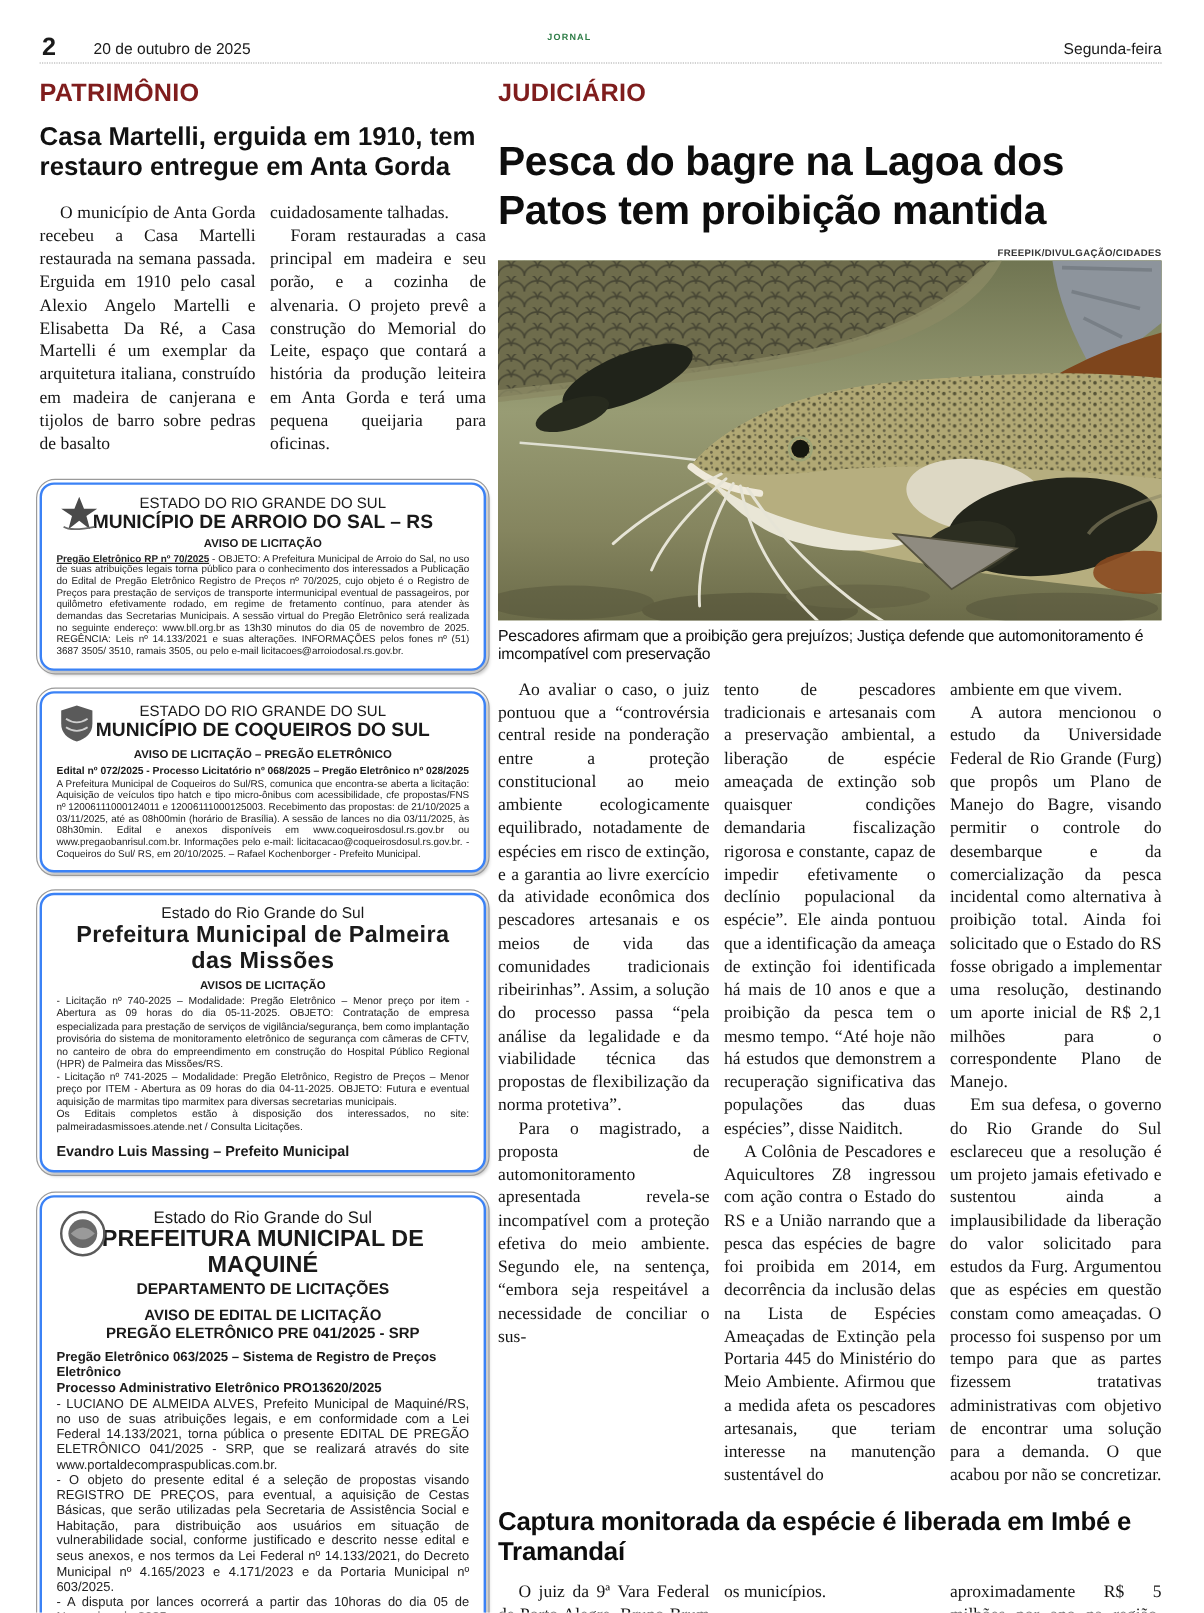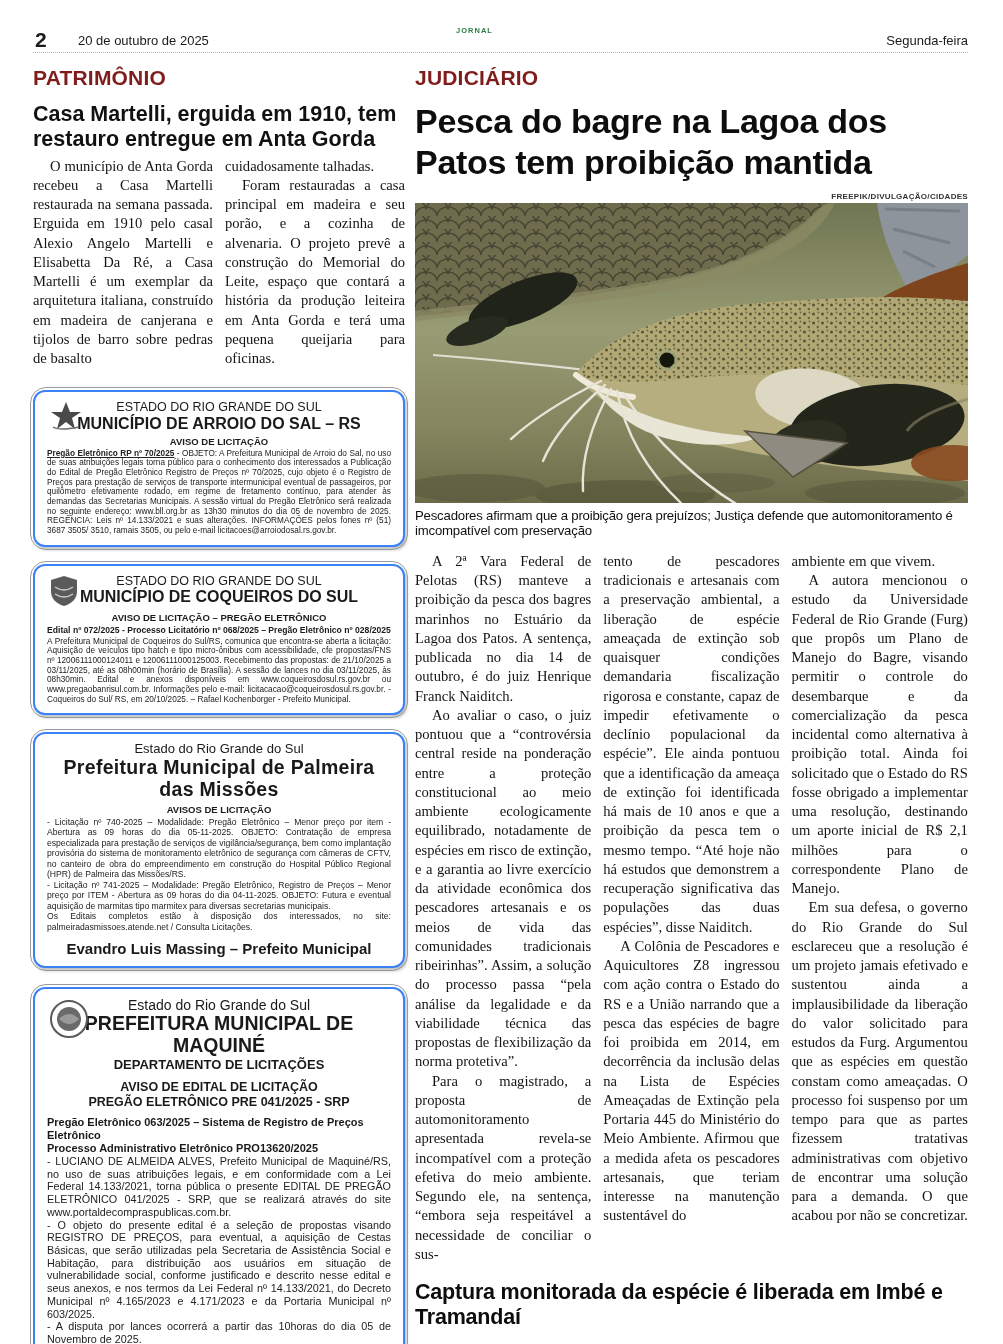--- a/index.html
+++ b/index.html
@@ -20,21 +20,21 @@
   .head-rule { position:absolute; left:33px; right:35px; top:52px; border-top:1px dotted #b5b5b5; }
 
   
   .colL { position:absolute; left:33px; top:66px; width:372px; }
   .colR { position:absolute; left:415px; top:66px; width:553px; }
 
   .kicker { font-size:21px; font-weight:bold; color:#7f1d1d; letter-spacing:0.2px; }
 
   
   .h-left { margin-top:12px; font-size:21.5px; line-height:1.18; font-weight:bold; color:#111; }
-  .art2col { margin-top:4px; display:flex; gap:12px; }
+  .art2col { margin-top:16px; display:flex; gap:12px; }
   .art2col .c { width:180px; }
   .serif p.para {
     font-family:"Liberation Serif", serif; font-size:14.6px; line-height:1.32;
     text-align:justify; text-indent:17px; color:#141414;
   }
   .serif.cont p.para:first-child { text-indent:0; }
 
   
   .notice {
     position:relative; margin-top:14px; padding:8px 12px 9px 12px;
@@ -48,33 +48,33 @@
   .n-state { font-size:12.5px; line-height:1.15; }
   .n-muni  { font-size:16px; font-weight:bold; line-height:1.12; }
   .n-sub   { font-size:9.5px; font-weight:bold; margin-top:3px; }
   .n-body  { font-size:8.25px; line-height:1.17; text-align:justify; margin-top:2px; color:#222; }
   .n-body .u { font-weight:bold; text-decoration:underline; }
   .n-lead-c { font-size:8.6px; font-weight:bold; text-align:center; margin-top:2px; }
 
   .palmeira .n-state { font-size:13px; }
   .palmeira .n-muni { font-size:19.5px; letter-spacing:0.3px; }
   .palmeira .n-body { font-size:8.6px; line-height:1.22; }
-  .palmeira .sig { font-size:15px; font-weight:bold; text-align:center; margin-top:8px; }
+  .palmeira .sig { font-size:12px; font-weight:bold; text-align:left; margin-top:8px; }
 
   .maquine { padding-bottom:12px; }
   .maquine .n-state { font-size:14px; }
   .maquine .n-muni { font-size:19.5px; }
   .maquine .n-dept { font-size:13px; font-weight:bold; }
   .maquine .n-aviso { font-size:12.5px; font-weight:bold; margin-top:8px; line-height:1.2; }
   .maquine .n-lead { font-size:11px; font-weight:bold; text-align:left; line-height:1.18; margin-top:6px; }
   .maquine .n-body { font-size:10.8px; line-height:1.18; margin-top:0; }
   .maquine .n-body p.para { text-indent:0; margin:0; font-family:"Liberation Sans", sans-serif; font-size:10.8px; line-height:1.18; text-align:justify; }
 
   
-  .h-right { margin-top:11px; font-size:34px; line-height:1.22; font-weight:bold; color:#0d0d0d; letter-spacing:-0.3px; }
+  .h-right { margin-top:25px; font-size:34px; line-height:1.22; font-weight:bold; color:#0d0d0d; letter-spacing:-0.3px; }
   .credit { text-align:right; font-size:8px; font-weight:bold; color:#333; letter-spacing:0.3px; margin-top:8px; }
   .photo { width:553px; height:300px; display:block; margin-top:2px; background:#8a9068; }
   .caption { font-size:13.2px; color:#101010; margin-top:5px; letter-spacing:-0.2px; }
   .art3col { margin-top:14px; display:flex; gap:12px; }
   .art3col .c { width:176.3px; }
   .subhead { margin-top:16px; font-size:21.5px; font-weight:bold; letter-spacing:-0.2px; color:#0d0d0d; }
 </style>
 </head>
 <body>
 
@@ -248,21 +248,20 @@
       </g>
 
       <ellipse cx="538" cy="260" rx="42" ry="18" fill="#8a4a20" opacity="0.9"></ellipse>
       <path d="M553,196 C520,206 500,216 492,228" stroke="#8a8566" stroke-width="3" fill="none" opacity="0.6"></path>
     </svg>
 
     <div class="caption">Pescadores afirmam que a proibição gera prejuízos; Justiça defende que automonitoramento é imcompatível com preservação</div>
 
     <div class="art3col">
       <div class="c serif">
-          <p class="para">A 2ª Vara Federal de Pelotas (RS) manteve a proibição da pesca dos bagres marinhos no Estuário da Lagoa dos Patos. A sentença, publicada no dia 14 de outubro, é do juiz Henrique Franck Naiditch.</p>
           <p class="para">Ao avaliar o caso, o juiz pontuou que a “controvérsia central reside na ponderação entre a proteção constitucional ao meio ambiente ecologicamente equilibrado, notadamente de espécies em risco de extinção, e a garantia ao livre exercício da atividade econômica dos pescadores artesanais e os meios de vida das comunidades tradicionais ribeirinhas”. Assim, a solução do processo passa “pela análise da legalidade e da viabilidade técnica das propostas de flexibilização da norma protetiva”.</p>
           <p class="para">Para o magistrado, a proposta de automonitoramento apresentada revela-se incompatível com a proteção efetiva do meio ambiente. Segundo ele, na sentença, “embora seja respeitável a necessidade de conciliar o sus-</p>
         </div>
       <div class="c serif cont">
           <p class="para">tento de pescadores tradicionais e artesanais com a preservação ambiental, a liberação de espécie ameaçada de extinção sob quaisquer condições demandaria fiscalização rigorosa e constante, capaz de impedir efetivamente o declínio populacional da espécie”. Ele ainda pontuou que a identificação da ameaça de extinção foi identificada há mais de 10 anos e que a proibição da pesca tem o mesmo tempo. “Até hoje não há estudos que demonstrem a recuperação significativa das populações das duas espécies”, disse Naiditch.</p>
           <p class="para">A Colônia de Pescadores e Aquicultores Z8 ingressou com ação contra o Estado do RS e a União narrando que a pesca das espécies de bagre foi proibida em 2014, em decorrência da inclusão delas na Lista de Espécies Ameaçadas de Extinção pela Portaria 445 do Ministério do Meio Ambiente. Afirmou que a medida afeta os pescadores artesanais, que teriam interesse na manutenção sustentável do</p>
         </div>
       <div class="c serif cont">
           <p class="para">ambiente em que vivem.</p>
           <p class="para">A autora mencionou o estudo da Universidade Federal de Rio Grande (Furg) que propôs um Plano de Manejo do Bagre, visando permitir o controle do desembarque e da comercialização da pesca incidental como alternativa à proibição total. Ainda foi solicitado que o Estado do RS fosse obrigado a implementar uma resolução, destinando um aporte inicial de R$ 2,1 milhões para o correspondente Plano de Manejo.</p>

